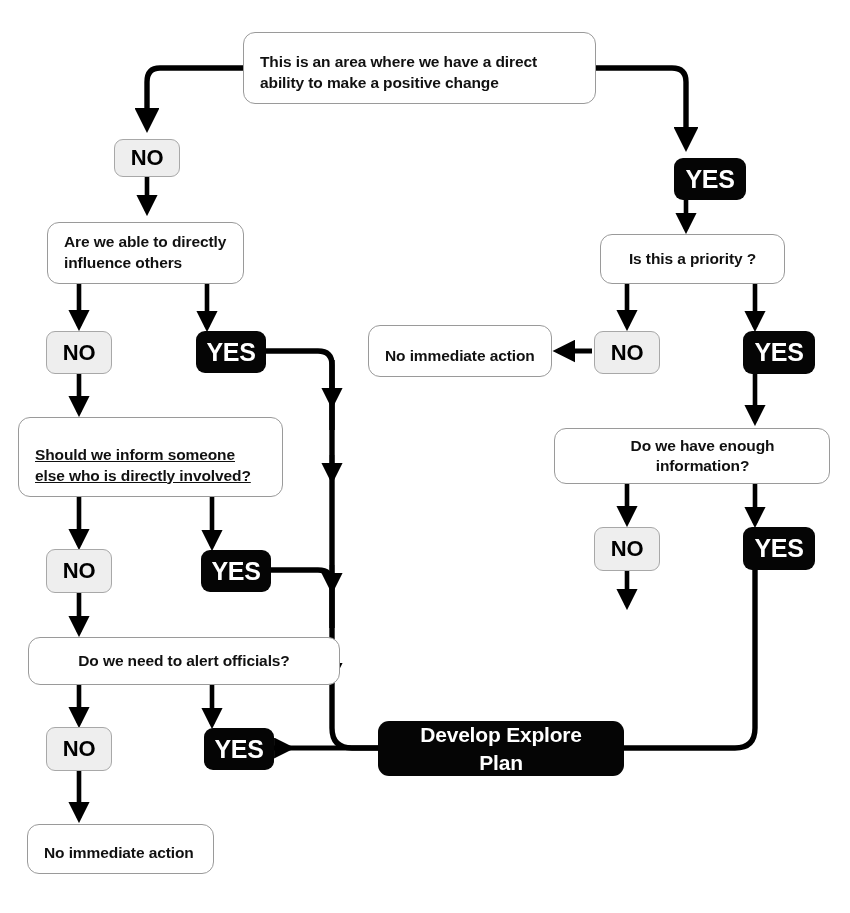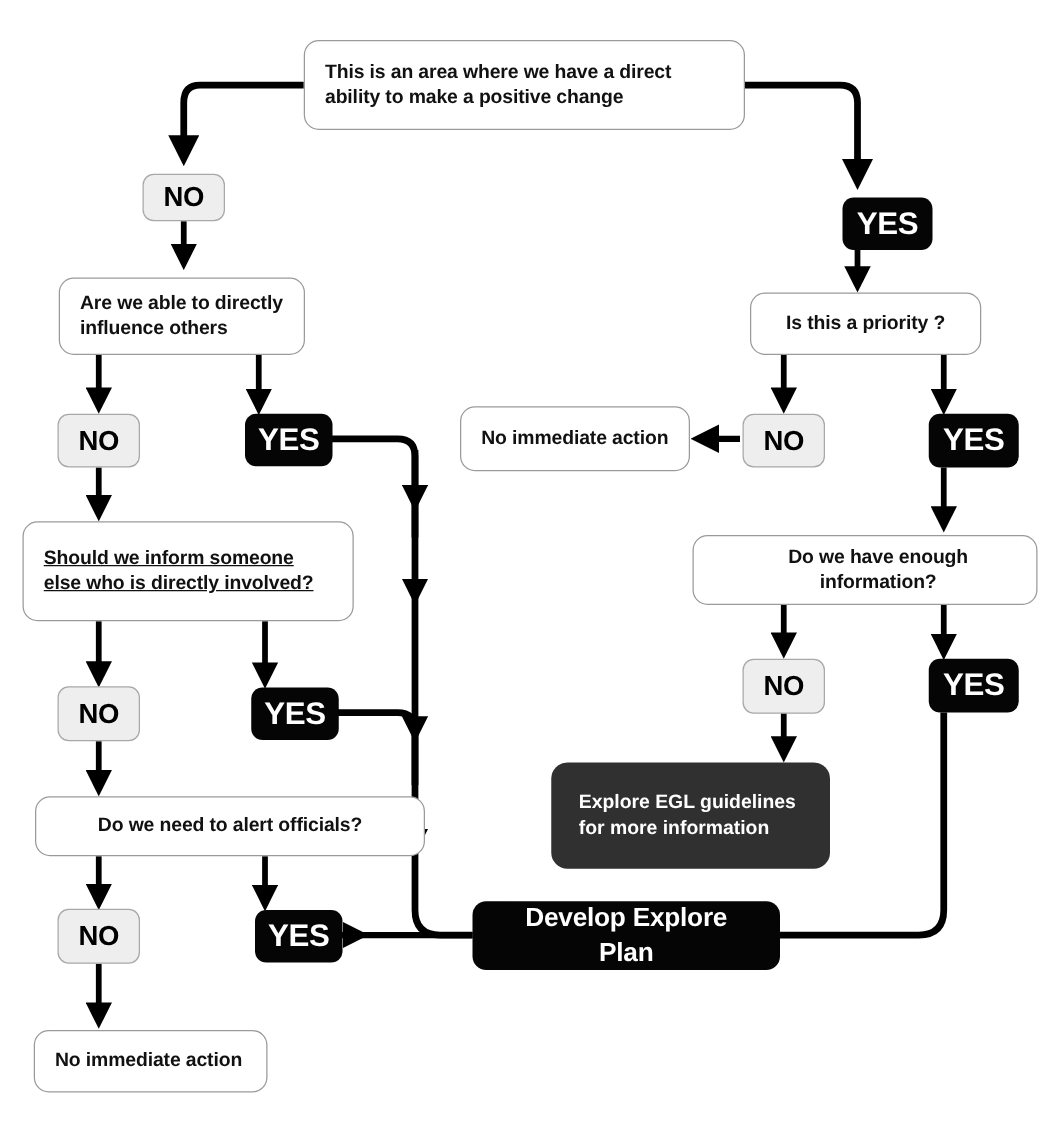--- a/index.html
+++ b/index.html
@@ -94,21 +94,21 @@
     border: none;
     color: #ffffff;
     font-weight: bold;
     font-size: 21px;
     padding: 10px 20px;
     border-radius: 11px;
     letter-spacing: -0.2px;
   }
 
   .node.center-text { justify-content: center; text-align: center; }
-  .node.left-text   { justify-content: flex-start; text-align: left; }
+  .node.left-text   { justify-content: flex-start; text-align: left; align-items: flex-end; }
 </style>
 </head>
 <body>
 
 <div id="chart-root">
 
   <svg class="flow-canvas" viewBox="0 0 850 913" xmlns="http://www.w3.org/2000/svg">
     <defs>
       <marker id="arrow" viewBox="0 0 10 10" refX="7.6" refY="5" markerWidth="4.6" markerHeight="4.6" orient="auto-start-reverse">
         <path d="M 0 0 L 10 5 L 0 10 z" fill="#000000"></path>
@@ -247,23 +247,20 @@
   </div>
 
   <div class="node chip-no center-text" style="left:46px; top:727px; width:66px; height:44px;">
     <span class="node-label">NO</span>
   </div>
 
   <div class="node chip-yes center-text" style="left:180px; top:728px; width:70px; height:42px;">
     <span class="node-label">YES</span>
   </div>
 
-  <div class="node dark-box left-text" style="left:441px; top:610px; width:223px; height:85px;">
-    <span class="node-label">Explore EGL guidelines for more information</span>
-  </div>
 
   <div class="node action-box center-text" style="left:378px; top:721px; width:246px; height:55px;">
     <span class="node-label">Develop Explore Plan</span>
   </div>
 
   <div class="node question left-text" style="left:27px; top:824px; width:187px; height:50px;">
     <span class="node-label">No immediate action</span>
   </div>
 
 </div>

